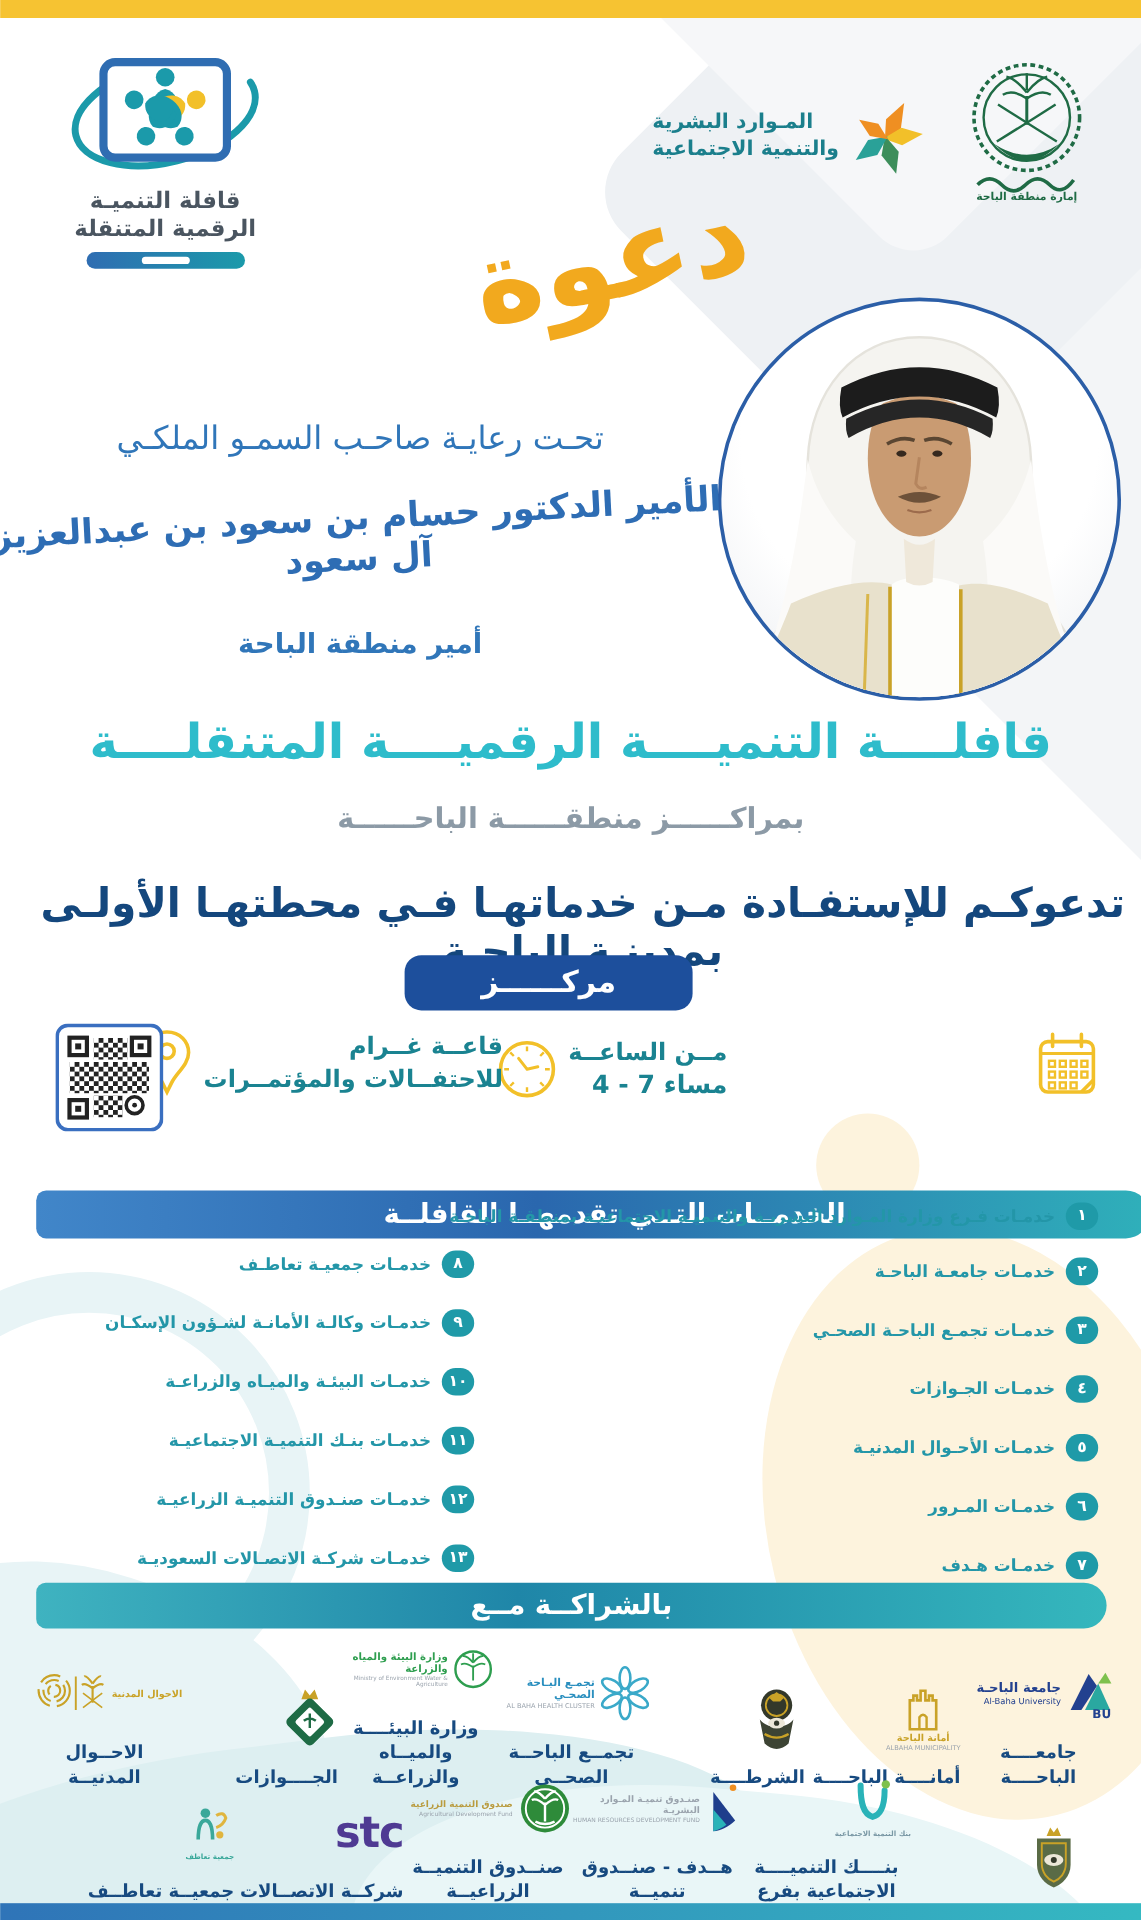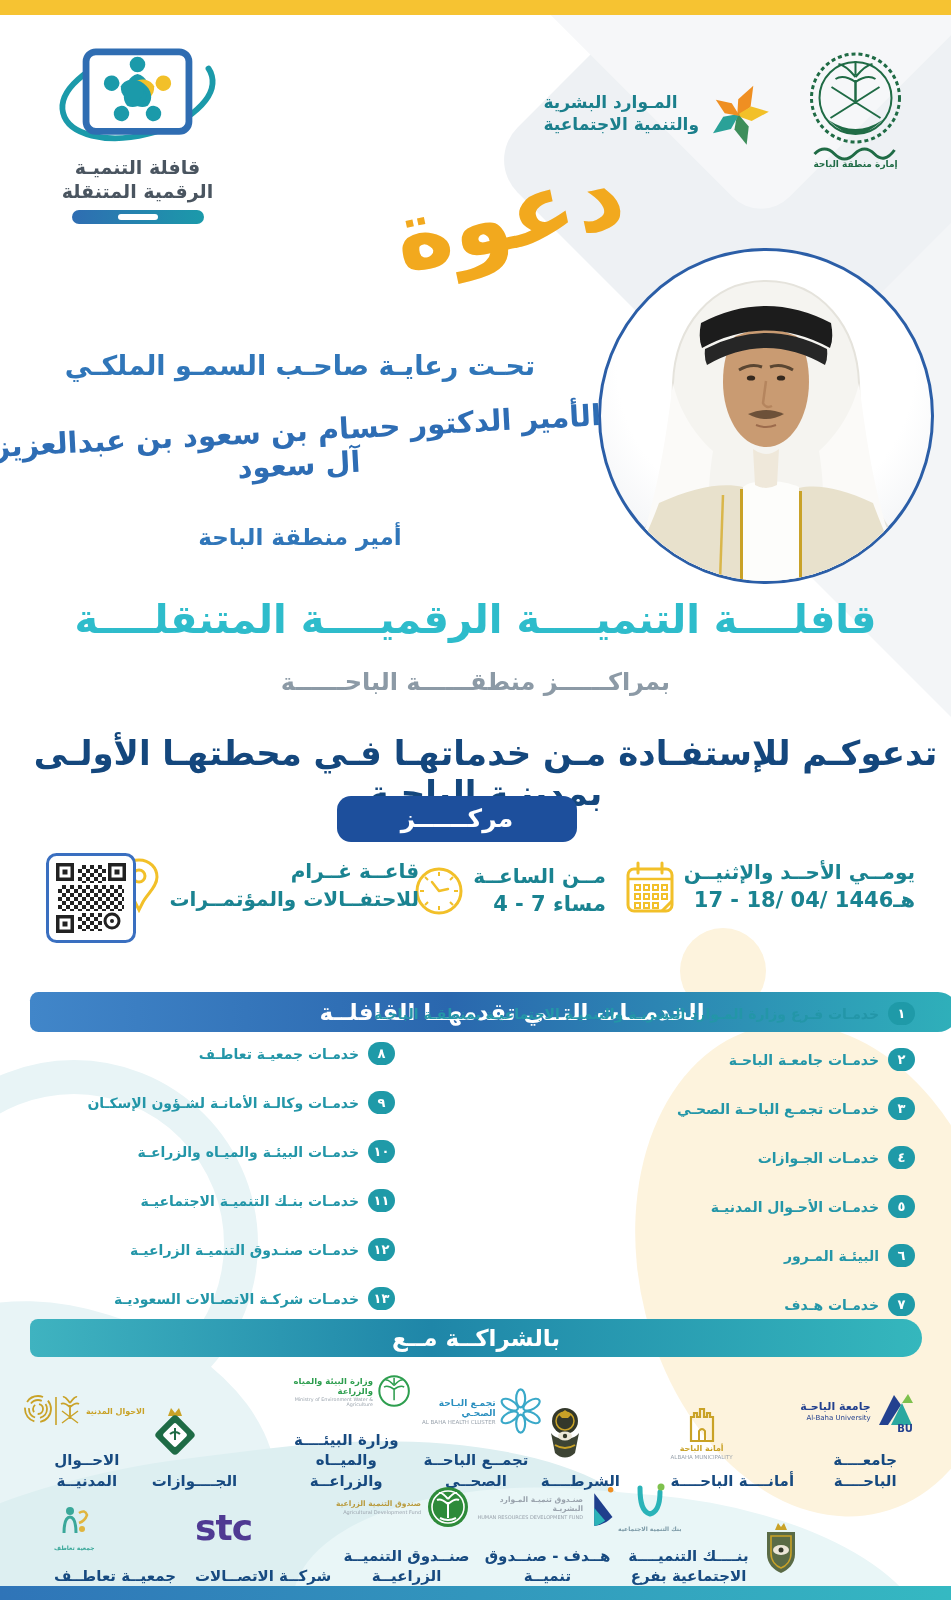--- a/index.html
+++ b/index.html
@@ -21,21 +21,21 @@
   .caravanLogo{left:55px;top:38px;width:165px;text-align:center;z-index:3;}
   .caravanLogo .txt{color:#4a5560;font-weight:bold;font-size:19px;line-height:1.25;margin-top:2px;}
   .caravanBase{margin:6px auto 0;width:132px;height:14px;border-radius:8px;background:linear-gradient(90deg,#2f6db2,#1b9aaa);position:relative;}
   .caravanBase i{position:absolute;left:46px;top:4px;width:40px;height:6px;border-radius:3px;background:#ffffff;display:block;}
   .hrsd{right:180px;top:80px;text-align:left;z-index:3;display:flex;align-items:center;gap:6px;flex-direction:row;}
   .hrsdTxt{color:#1b7f8c;font-weight:bold;font-size:17px;line-height:1.3;text-align:left;direction:rtl;}
   .emirate{right:35px;top:48px;z-index:3;text-align:center;}
   
   .daawa{left:398px;top:158px;width:230px;height:150px;color:#f2a91e;font-size:96px;font-weight:bold;transform:rotate(-12deg);z-index:3;text-align:center;line-height:1.2;}
   .photoWrap{left:598px;top:248px;width:330px;height:330px;border-radius:50%;border:3px solid #2b5ea7;overflow:hidden;background:radial-gradient(circle at 50% 35%,#ffffff 55%,#e8ebef 100%);z-index:3;}
-  .patronage{left:10px;top:350px;width:580px;text-align:center;color:#3076b9;font-size:27px;font-weight:bold;z-index:3;}
+  .patronage{left:10px;top:350px;width:580px;text-align:center;color:#3076b9;font-size:27px;font-weight:normal;z-index:3;}
   .princeName{left:-12px;top:414px;width:620px;text-align:center;color:#2e6db4;font-size:29px;font-weight:bold;transform:rotate(-3deg);letter-spacing:-0.5px;z-index:3;}
   .princeTitle{left:10px;top:524px;width:580px;text-align:center;color:#3076b9;font-size:23px;font-weight:bold;z-index:3;}
   .caravanTitle{left:0;top:596px;width:951px;text-align:center;color:#2ebccb;font-size:40px;font-weight:bold;z-index:3;}
   .regionLine{left:0;top:668px;width:951px;text-align:center;color:#8c9aa6;font-size:24px;font-weight:bold;z-index:3;}
   .inviteLine{left:0;top:733px;width:951px;text-align:center;color:#14477d;font-size:34px;font-weight:bold;z-index:3;padding-left:10px;}
   .pill{left:337px;top:796px;width:240px;height:46px;background:#1d4f9c;border-radius:14px;color:#ffffff;font-size:25px;font-weight:bold;text-align:center;line-height:46px;z-index:3;}
   
   .infoGroup{z-index:3;display:flex;align-items:center;gap:8px;flex-direction:row-reverse;}
   .infoTxt{text-align:right;color:#1a8391;font-weight:bold;}
   .infoTxt .l1{font-size:20px;line-height:1.4;}
@@ -53,21 +53,21 @@
   .svc{display:flex;align-items:center;gap:9px;direction:rtl;}
   .svc .badge{min-width:23px;height:23px;border-radius:12px;background:#1f9aa8;color:#ffffff;font-size:13px;font-weight:bold;text-align:center;line-height:23px;padding:0 2px;}
   .svc .stxt{color:#2396a8;font-size:14px;font-weight:bold;white-space:nowrap;}
   .svcOne{right:36px;top:1002px;z-index:3;}
   .colR{right:36px;top:1048px;display:flex;flex-direction:column;gap:26px;align-items:flex-start;z-index:3;}
   .colL{right:556px;top:1042px;display:flex;flex-direction:column;gap:26px;align-items:flex-start;z-index:3;}
   
   .prow{display:flex;direction:rtl;z-index:3;}
   .prow1{left:22px;top:1358px;width:908px;}
   .prow2{left:54px;top:1474px;width:846px;}
-  .pcell{flex:1;display:flex;flex-direction:column;align-items:flex-end;justify-content:flex-end;}
+  .pcell{flex:1;display:flex;flex-direction:column;align-items:flex-start;justify-content:flex-end;}
   .plogo{height:66px;display:flex;align-items:center;justify-content:center;gap:4px;direction:ltr;}
   .plabel{margin-top:6px;text-align:center;color:#174a80;font-size:15px;font-weight:bold;line-height:1.35;}
   .capAr{font-weight:bold;text-align:right;}
   .capEn{text-align:right;}
   .capBlock{display:flex;flex-direction:column;align-items:flex-end;gap:1px;}
   .stcTxt{color:#4f3a93;font-size:36px;font-weight:bold;letter-spacing:-1px;}
   .bottomBar{left:0;top:1586px;width:951px;height:14px;background:linear-gradient(90deg,#2f74b8,#35b9c2);z-index:4;}
 </style>
 </head>
 <body>
@@ -200,24 +200,20 @@
         <rect x="11" y="35" width="5" height="5"></rect>
           <rect x="20" y="35" width="5" height="5"></rect>
           <rect x="29" y="35" width="5" height="5"></rect>
           <rect x="38" y="35" width="5" height="5"></rect>
         <rect x="11" y="44" width="5" height="5"></rect>
           <rect x="20" y="44" width="5" height="5"></rect>
           <rect x="29" y="44" width="5" height="5"></rect>
       </g>
       <path d="M38,52 L48,42" stroke="#f2c029" stroke-width="3"></path>
     </svg>
-    <div class="infoTxt">
-      <div class="l1">يومــي الأحــد والإثنيــن</div>
-      <div class="l2">17 - 18/ 04/ 1446هـ</div>
-    </div>
   </div>
 
   <div class="abs infoGroup gTime">
     <svg width="52" height="52" viewBox="0 0 52 52">
       <circle cx="26" cy="26" r="22" fill="none" stroke="#f2c029" stroke-width="3"></circle>
       <g stroke="#f2c029" stroke-width="2">
         <path d="M26,7 L26,11 M26,41 L26,45 M7,26 L11,26 M41,26 L45,26 M12,12 L15,15 M40,12 L37,15 M12,40 L15,37 M40,40 L37,37"></path>
       </g>
       <path d="M26,26 L19,17 M26,26 L35,24" stroke="#f2c029" stroke-width="2.5" stroke-linecap="round"></path>
     </svg>
@@ -285,21 +281,21 @@
     <div class="svc">
         <span class="badge">٤</span>
         <span class="stxt">خدمـات الجـوازات</span>
       </div>
     <div class="svc">
         <span class="badge">٥</span>
         <span class="stxt">خدمـات الأحـوال المدنيـة</span>
       </div>
     <div class="svc">
         <span class="badge">٦</span>
-        <span class="stxt">البيئـة المـرور</span>
+        <span class="stxt">خدمـات المـرور</span>
       </div>
     <div class="svc">
         <span class="badge">٧</span>
         <span class="stxt">خدمـات هـدف</span>
       </div>
   </div>
 
   <div class="abs colL">
     <div class="svc">
         <span class="badge">٨</span>

